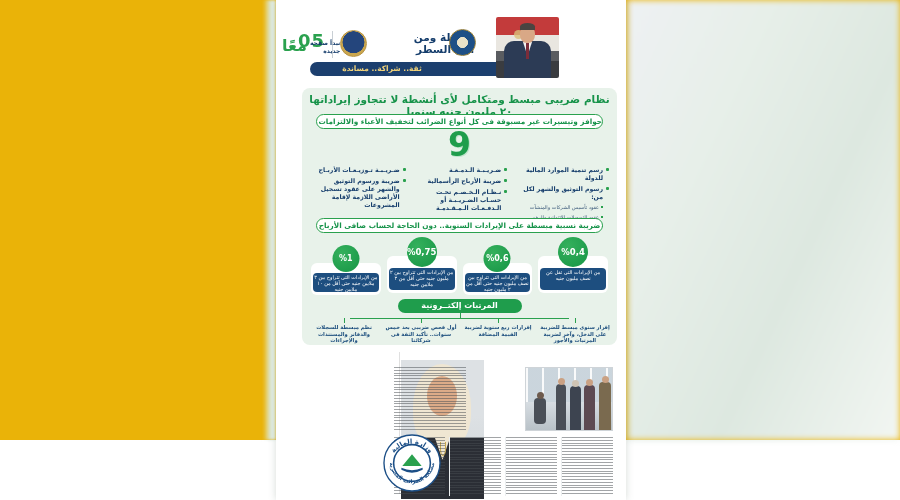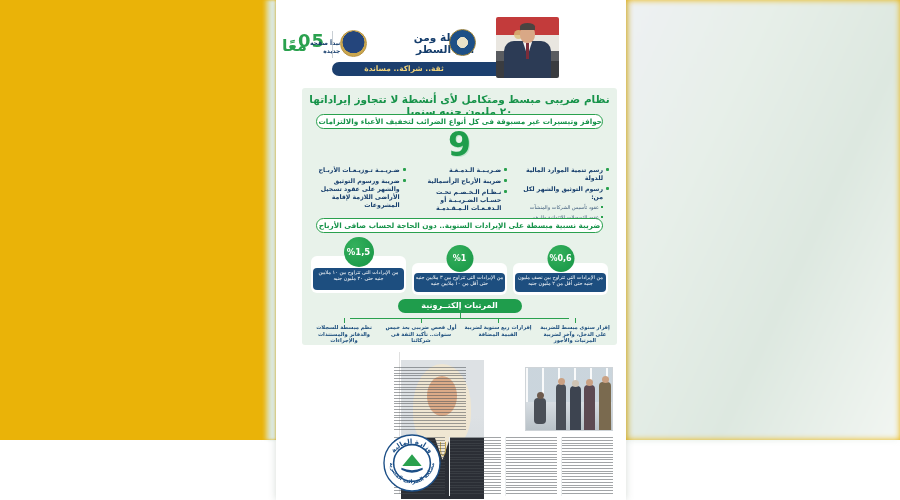--- a/index.html
+++ b/index.html
@@ -28,21 +28,21 @@
     background:radial-gradient(circle at 50% 45%, #24457c 0 58%, #caa64e 60% 78%, #eadfbe 80%);
     border:1px solid #b header79445; border:1px solid #b79445; }
   .logo-auth { left:173px; top:29px; width:27px; height:27px;
     background:radial-gradient(circle at 50% 50%, #e9e2c8 0 30%, #1d4f86 32% 70%, #c9a94f 72% 85%, #274a7e 87%);
     border:1px solid #8d7a3c; }
   .program-title { position:absolute; right:152px; top:31px; width:72px; text-align:right;
     color:#143c6b; font-weight:bold; font-size:10.5px; line-height:1.15; }
   .program-title .dot { display:inline-block; width:4px; height:4px; border-radius:50%;
     background:#2aa14e; margin-left:2px; }
   .trust-banner { position:absolute; left:34px; top:62px; width:218px; height:14px;
-    background:#1c3f6e; border-radius:7px;margin-left:22px; }
+    background:#1c3f6e; border-radius:7px; }
   .trust-banner span { position:absolute; left:12px; top:2px; width:120px;
     color:#f2d379; font-size:7.5px; font-weight:bold; text-align:center; white-space:nowrap; }
   
   .minister { position:absolute; left:220px; top:17px; width:63px; height:61px; overflow:hidden;
     border-radius:2px; z-index:3;
     background:linear-gradient(180deg,#c33b3b 0 30%, #e9e6e0 30% 55%, #5a5c60 55% 72%, #3a3c40 72%); }
   .minister .eagle { position:absolute; left:18px; top:13px; width:9px; height:9px; border-radius:50%;
     background:#d9c27a; opacity:.8; }
   .minister .head { position:absolute; left:24px; top:8px; width:15px; height:18px; border-radius:50% 50% 45% 45%;
     background:#d9a886; }
@@ -53,21 +53,21 @@
   .minister .shirt { position:absolute; left:27px; top:25px; width:9px; height:14px;
     background:#f2f2f2; clip-path:polygon(0 0,100% 0,50% 100%); }
   .minister .tie { position:absolute; left:30px; top:26px; width:3px; height:16px; background:#7c2d3a; }
   .slogan { position:absolute; left:6px; top:36px; width:70px; text-align:left; z-index:4; }
   .slogan-big { color:#2aa14e; font-size:16px; font-weight:bold; display:inline-block; }
   .slogan-small { display:inline-block; vertical-align:top; margin-top:3px; margin-left:3px;
     color:#143c6b; font-size:6px; font-weight:bold; line-height:1.25; text-align:right; }
 
   
   .mint { position:absolute; left:26px; right:9px; top:88px; height:257px;
-    background:#e8f2ea; border-radius:3px; }
+    background:#e8f2ea; border-radius:8px; }
   .headline { position:absolute; top:5px; left:6px; right:6px; text-align:center;
     color:#17934a; font-weight:bold; font-size:10.5px; }
   .pill-banner { position:absolute; left:14px; right:14px; height:15px;
     background:#fff; border:1px solid #2aa14e; border-radius:8px;
     color:#17934a; font-weight:bold; font-size:7.3px; text-align:center; line-height:14px;
     white-space:nowrap; overflow:hidden; }
   .pill-incentives { top:26px; }
   .pill-rates { top:130px; }
   .exempt-head { position:absolute; top:43px; left:0; right:0; display:flex;
     justify-content:center; align-items:center; gap:3px; }
@@ -245,34 +245,39 @@
           <div class="bitem">
             <span class="sq"></span>
             <span>ضريبة ورسوم التوثيق والشهر على عقود تسجيل الأراضى اللازمة لإقامة المشروعات</span>
           </div>
         </div>
       </div>
 
       <div class="pill-banner pill-rates">ضريبة نسبية مبسطة على الإيرادات السنوية.. دون الحاجة لحساب صافى الأرباح</div>
 
       <div class="rates">
+        <div class="rate high">
+          <div class="card"></div>
+          <div class="circle">%0,4</div>
+          <div class="lbl">من الإيرادات التى تقل عن نصف مليون جنيه</div>
+        </div>
         <div class="rate low">
           <div class="card"></div>
           <div class="circle">%0,6</div>
           <div class="lbl">من الإيرادات التى تتراوح بين نصف مليون جنيه حتى أقل من ٢ مليون جنيه</div>
         </div>
+        <div class="rate high">
+          <div class="card"></div>
+          <div class="circle">%0,75</div>
+          <div class="lbl">من الإيرادات التى تتراوح بين ٢ مليون جنيه حتى أقل من ٣ ملايين جنيه</div>
+        </div>
         <div class="rate low">
           <div class="card"></div>
           <div class="circle">%1</div>
           <div class="lbl">من الإيرادات التى تتراوح بين ٣ ملايين جنيه حتى أقل من ١٠ ملايين جنيه</div>
-        </div>
-        <div class="rate high">
-          <div class="card"></div>
-          <div class="circle">%1,5</div>
-          <div class="lbl">من الإيرادات التى تتراوح بين ١٠ ملايين جنيه حتى ٢٠ مليون جنيه</div>
         </div>
       </div>
 
       <div class="decl-pill">المرتبات إلكتــرونية</div>
       <div class="decl-stem-center"></div>
       <div class="decl-line"></div>
       <div class="decl-items">
         <div class="ditem">
           <span class="stem"></span>
           <span>إقرار سنوى مبسط للضريبة على الدخل، وآخر لضريبة المرتبات والأجور</span>

